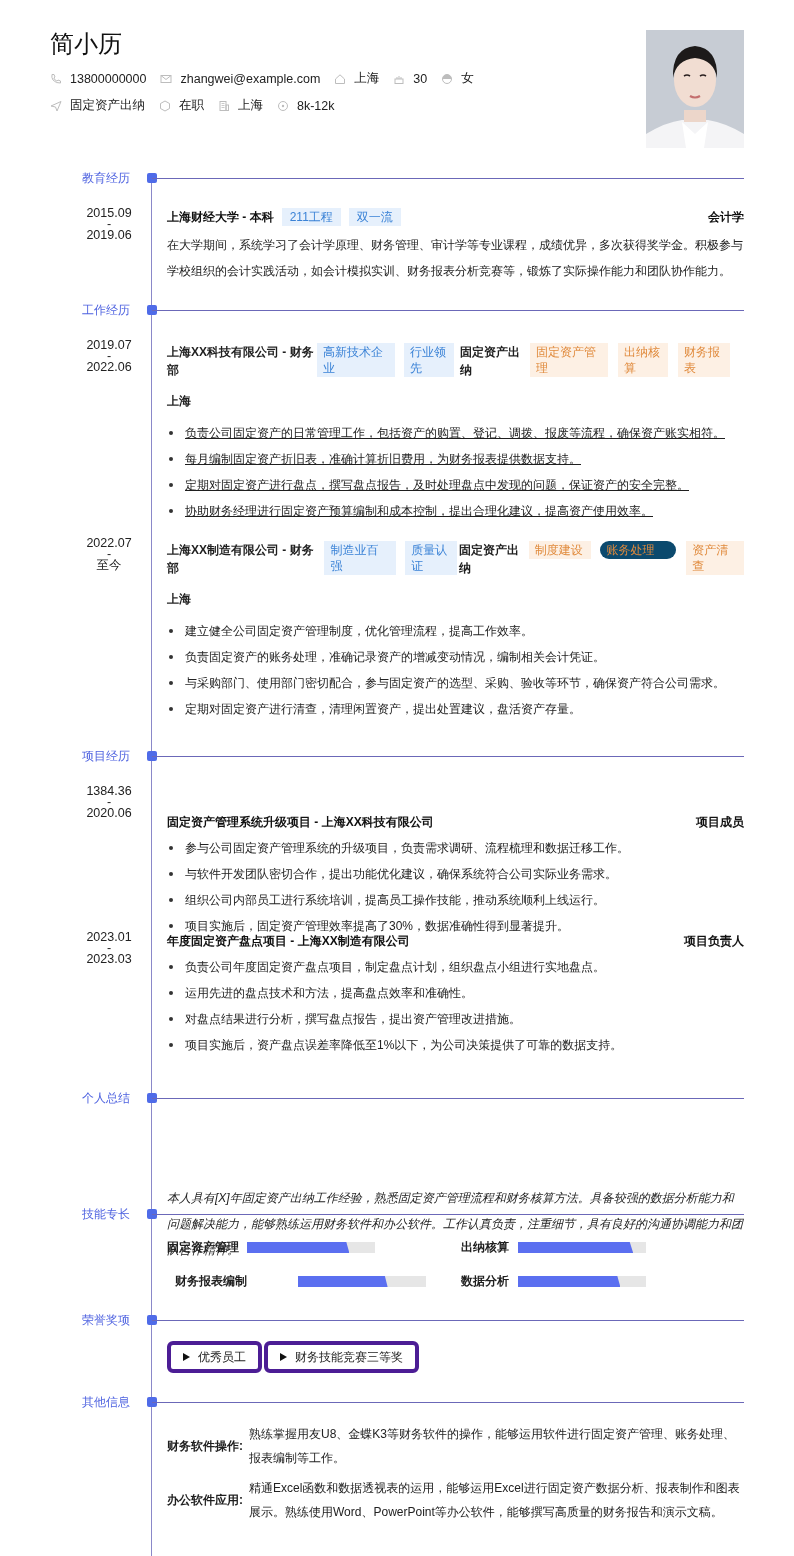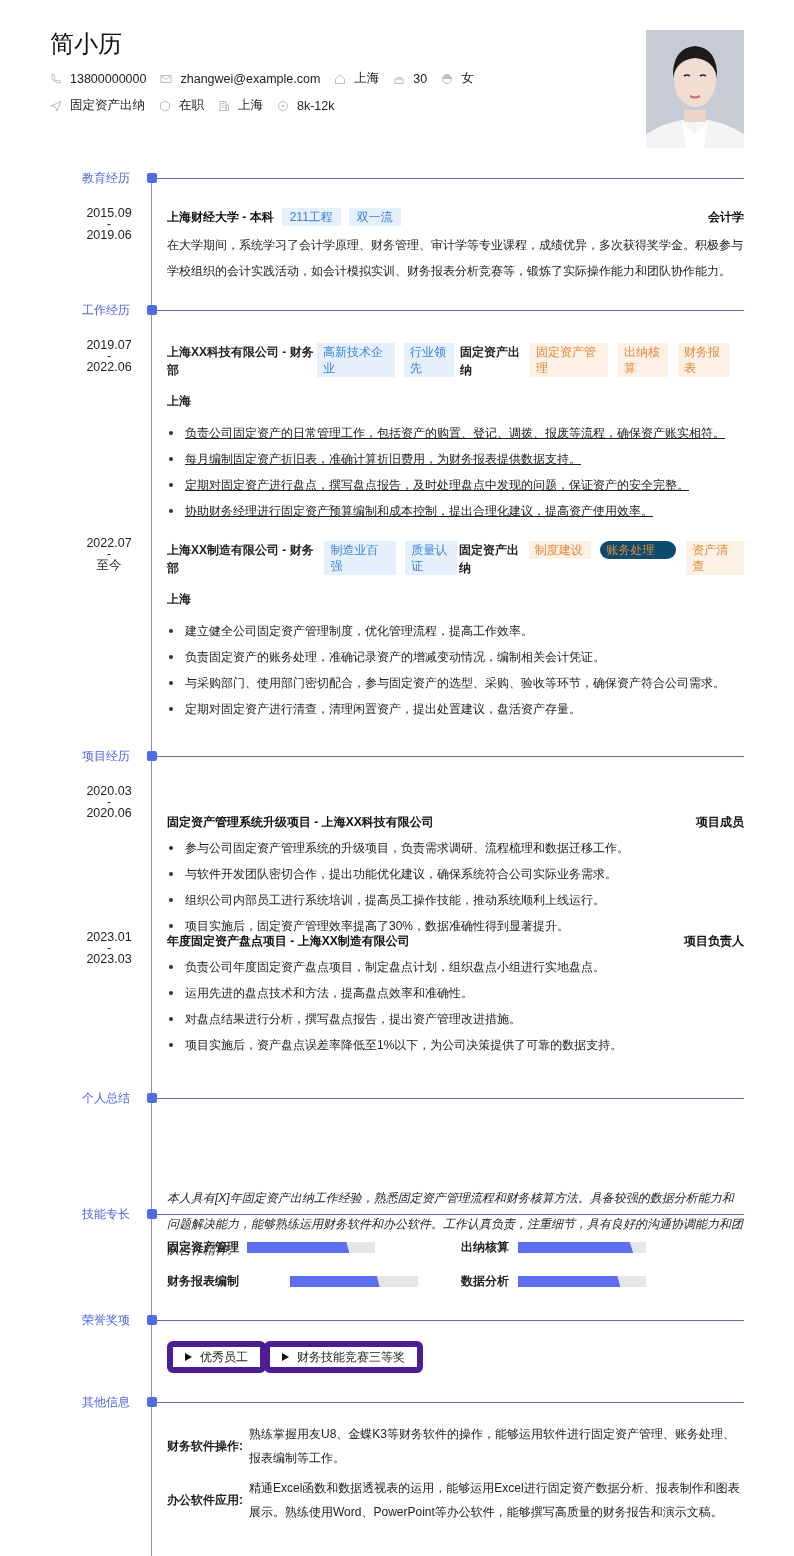--- a/index.html
+++ b/index.html
@@ -47,21 +47,21 @@
   .job-tag { display: inline-block; font-weight: normal; font-size: 12px; line-height: 16px; padding: 1px 6px; }
   .job-role { width: 70px; }
   .job-loc { font-weight: bold; font-size: 12px; margin-top: 14px; }
 
   
   .skill { position: absolute; display: flex; align-items: center; font-size: 12px; font-weight: bold; }
   .skill-label { width: 80px; }
   .skill-bar { width: 128px; height: 11px; background: #e6e6e6; position: relative; }
   .skill-fill { position: absolute; left: 0; top: 0; height: 11px; background: #5b6ff0; clip-path: polygon(0 0, 97% 0, 100% 100%, 0 100%); }
 
-  .award { position: absolute; top: 1341px; height: 32px; border: 6px solid #4c1d95; border-radius: 6px; display: flex; align-items: center; padding: 0 12px; font-size: 12px; color: #222; background: #fff; }
+  .award { position: absolute; top: 1341px; height: 32px; border: 4px solid #4c1d95; border-radius: 6px; display: flex; align-items: center; padding: 0 12px; font-size: 12px; color: #222; background: #fff; }
   .award .tri { width: 0; height: 0; border-left: 7px solid #111; border-top: 4.5px solid transparent; border-bottom: 4.5px solid transparent; margin-right: 8px; }
 
   .other-row { display: flex; font-size: 12px; line-height: 24px; align-items: center; }
   .other-label { font-weight: bold; width: 82px; flex: none; }
   .other-text { flex: 1; color: #222; }
 </style>
 </head>
 <body>
 
 <div class="page">
@@ -250,21 +250,21 @@
     </ul>
   </div>
 
   <div class="section-head" style="top:756px;">
     <div class="section-title">项目经历</div>
     <div class="section-dot"></div>
     <div class="section-line"></div>
   </div>
 
   <div class="date" style="top:783px;">
-    <div>2020.03</div>
+    <div>1384.36</div>
     <div style="line-height:6px;">-</div>
     <div>2020.06</div>
   </div>
   <div class="content" style="top:814px;">
     <div class="title-row">
       <span>固定资产管理系统升级项目 - 上海XX科技有限公司</span>
       <span>项目成员</span>
     </div>
     <ul class="bullets" style="margin-top:4px;">
       <li>参与公司固定资产管理系统的升级项目，负责需求调研、流程梳理和数据迁移工作。</li>
@@ -311,21 +311,21 @@
     <div class="skill-bar">
         <div class="skill-fill" id="sf0" style="width: 80%;"></div>
       </div>
   </div>
   <div class="skill" style="left:461px;top:1239px;">
     <span class="skill-label" style="width:57px;">出纳核算</span>
     <div class="skill-bar">
         <div class="skill-fill" id="sf1" style="width: 90%;"></div>
       </div>
   </div>
-  <div class="skill" style="left:167px;top:1273px;gap:43px;">
+  <div class="skill" style="left:175px;top:1273px;gap:43px;">
     <span class="skill-label">财务报表编制</span>
     <div class="skill-bar">
         <div class="skill-fill" id="sf2" style="width: 70%;"></div>
       </div>
   </div>
   <div class="skill" style="left:461px;top:1273px;">
     <span class="skill-label" style="width:57px;">数据分析</span>
     <div class="skill-bar">
         <div class="skill-fill" id="sf3" style="width: 80%;"></div>
       </div>

